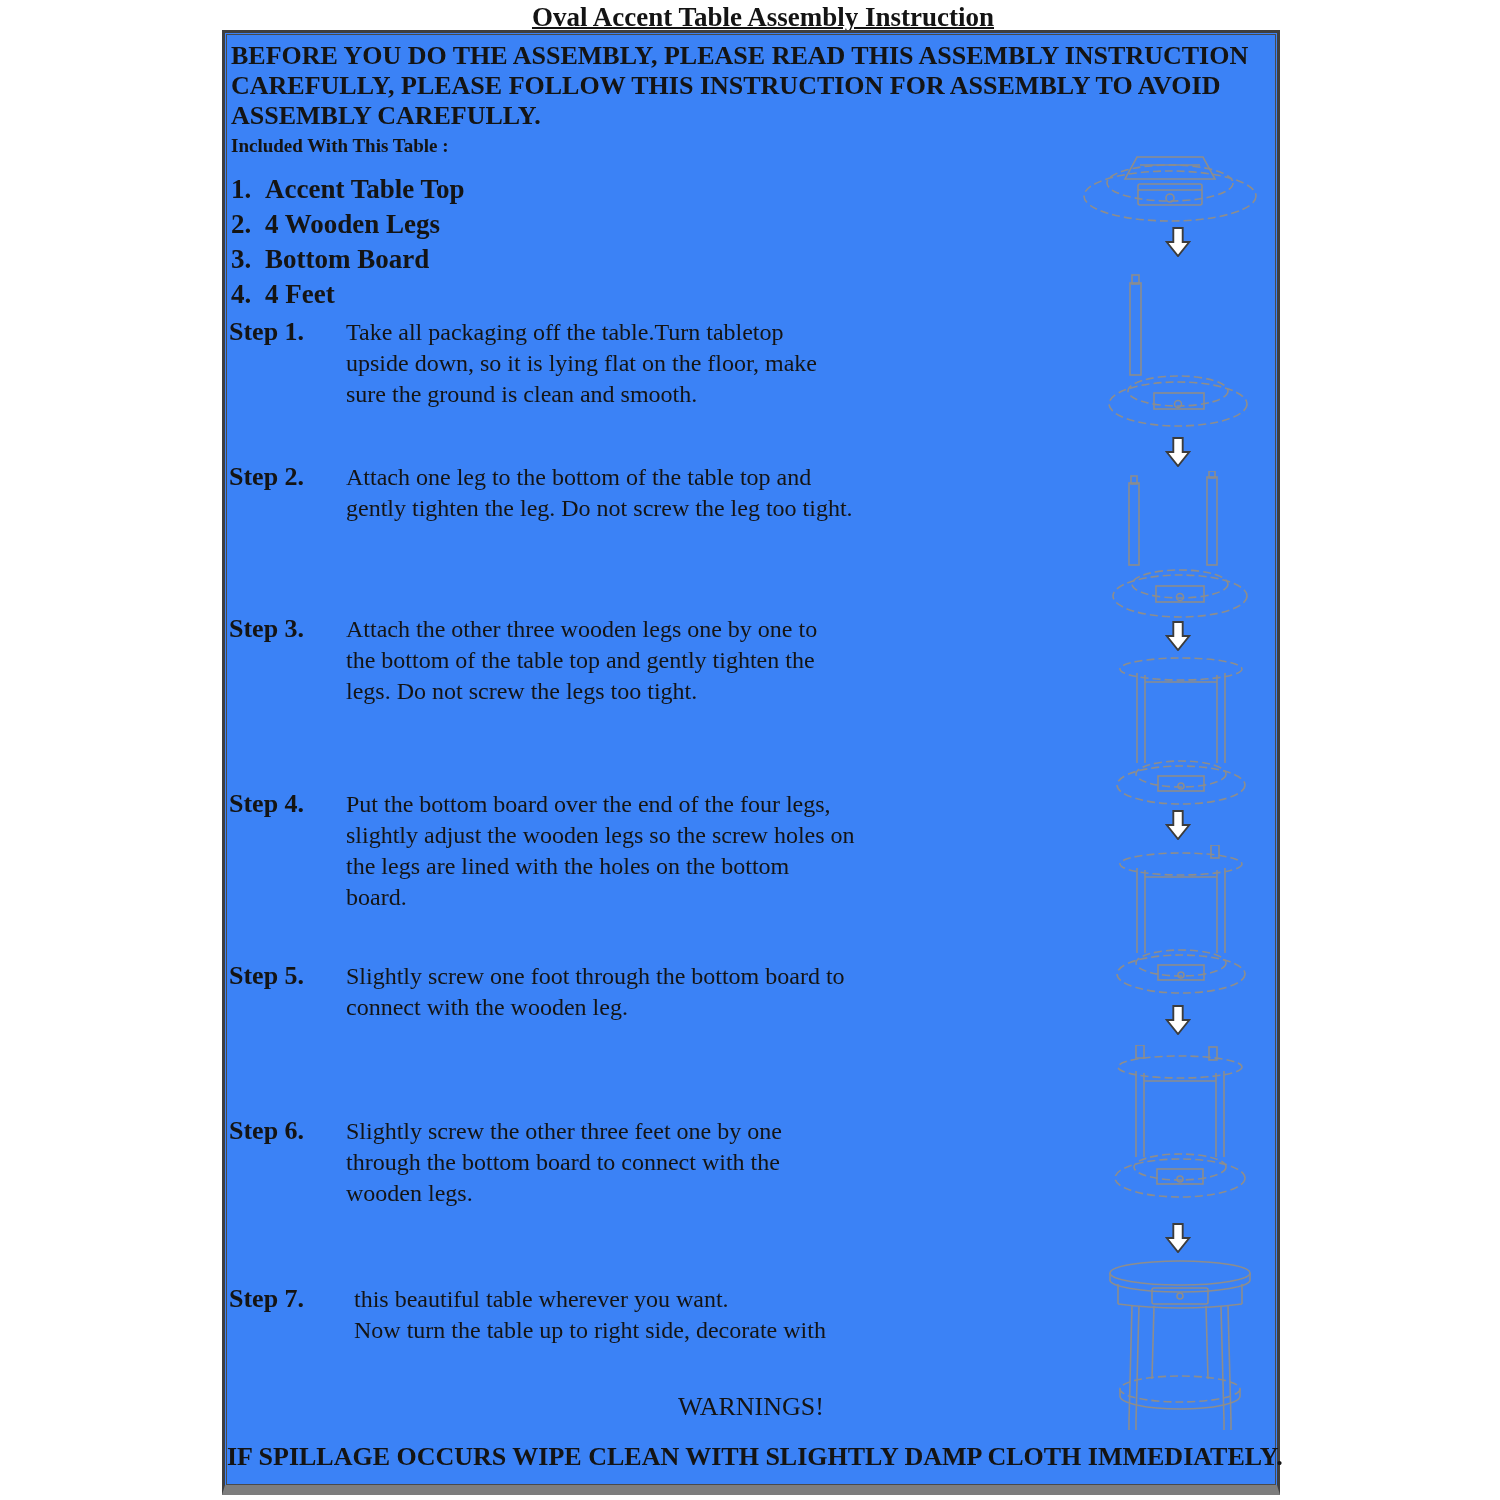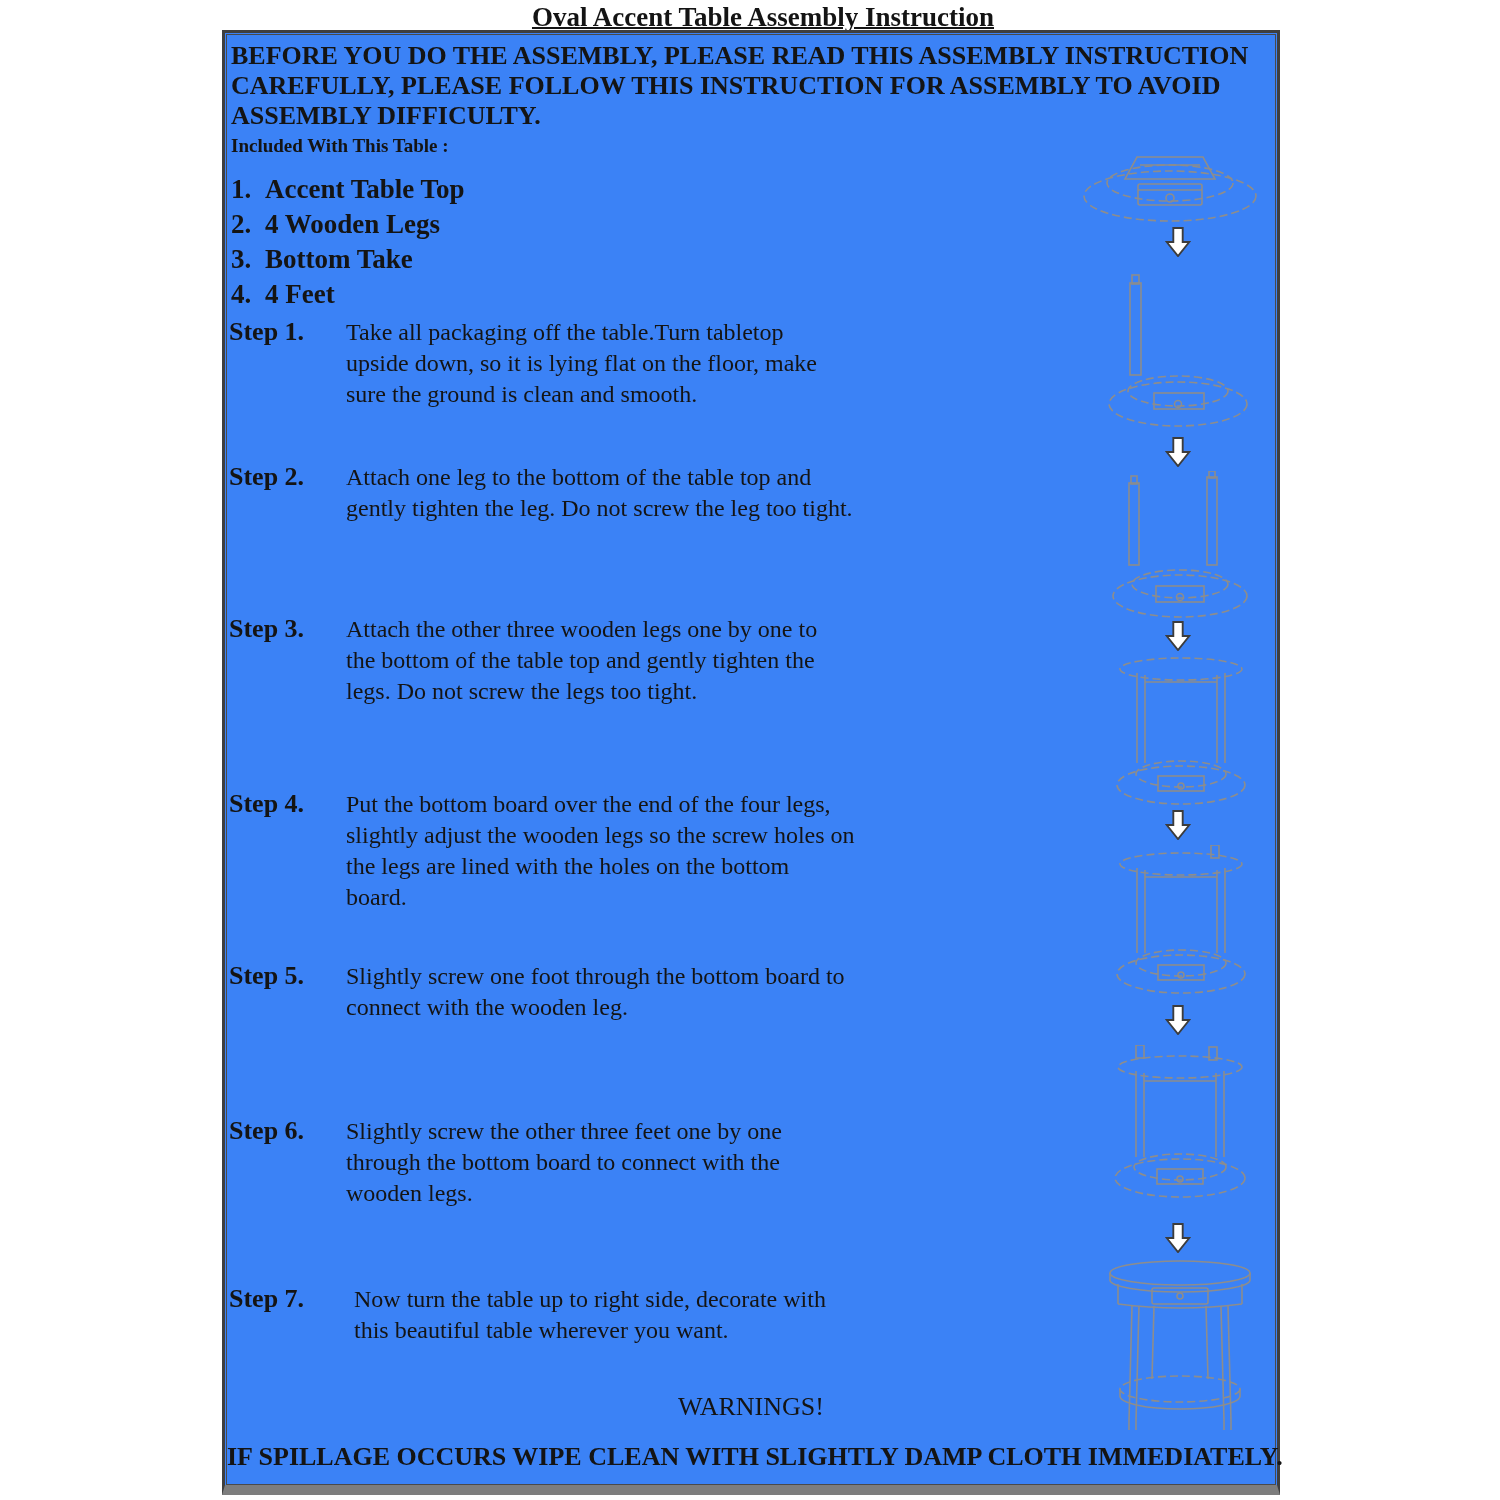--- a/index.html
+++ b/index.html
@@ -76,37 +76,37 @@
 <div class="page">
 
   <div class="title">Oval Accent Table Assembly Instruction</div>
 
   <div class="box-outer">
     <div class="box-inner">
 
       <div class="intro">
         <div class="line">BEFORE YOU DO THE ASSEMBLY, PLEASE READ THIS ASSEMBLY INSTRUCTION</div>
         <div class="line">CAREFULLY, PLEASE FOLLOW THIS INSTRUCTION FOR ASSEMBLY TO AVOID</div>
-        <div class="line">ASSEMBLY DIFFICULTY.</div>
+        <div class="line">ASSEMBLY CAREFULLY.</div>
       </div>
 
       <div class="included-heading">Included With This Table :</div>
 
       <div class="included-list">
         <div class="included-item">
           <span class="num">1.</span>
           <span class="label">Accent Table Top</span>
         </div>
         <div class="included-item">
           <span class="num">2.</span>
           <span class="label">4 Wooden Legs</span>
         </div>
         <div class="included-item">
           <span class="num">3.</span>
-          <span class="label">Bottom Take</span>
+          <span class="label">Bottom Board</span>
         </div>
         <div class="included-item">
           <span class="num">4.</span>
           <span class="label">4 Feet</span>
         </div>
       </div>
 
       <div class="step" style="top:282px">
         <div class="step-label">Step 1.</div>
         <div class="step-text">
@@ -156,22 +156,22 @@
         <div class="step-text">
           <div class="line">Slightly screw the other three feet one by one</div>
           <div class="line">through the bottom board to connect with the</div>
           <div class="line">wooden legs.</div>
         </div>
       </div>
 
       <div class="step" style="top:1249px">
         <div class="step-label">Step 7.</div>
         <div class="step-text" style="left:125px">
+          <div class="line">this beautiful table wherever you want.</div>
           <div class="line">Now turn the table up to right side, decorate with</div>
-          <div class="line">this beautiful table wherever you want.</div>
         </div>
       </div>
 
       <div class="warnings-title">WARNINGS!</div>
       <div class="spillage">IF SPILLAGE OCCURS WIPE CLEAN WITH SLIGHTLY DAMP CLOTH IMMEDIATELY.</div>
 
       <div class="fig" style="left:852px; top:110px">
         <svg width="182" height="80" viewBox="0 0 182 80">
           <g class="sketch">
             <ellipse cx="91" cy="51" rx="86" ry="25" stroke-dasharray="8 4"></ellipse>

